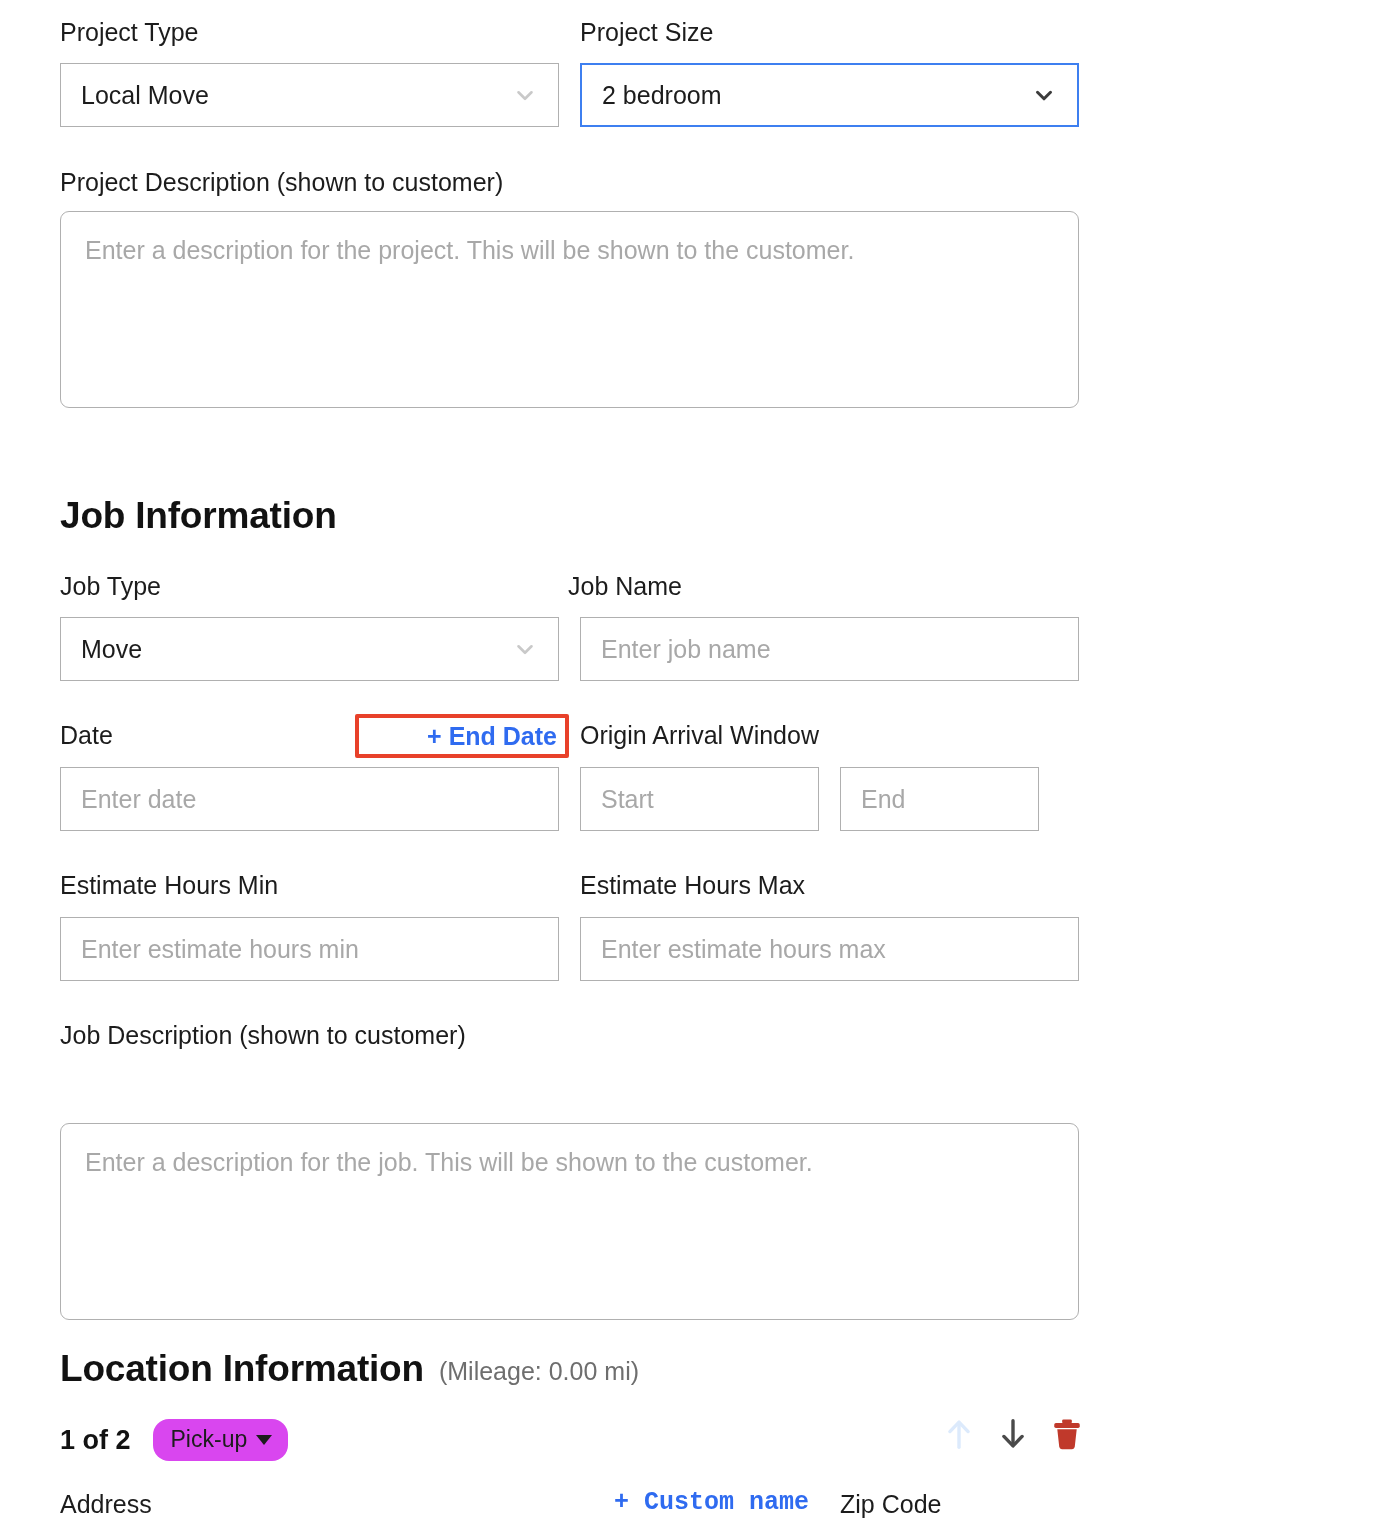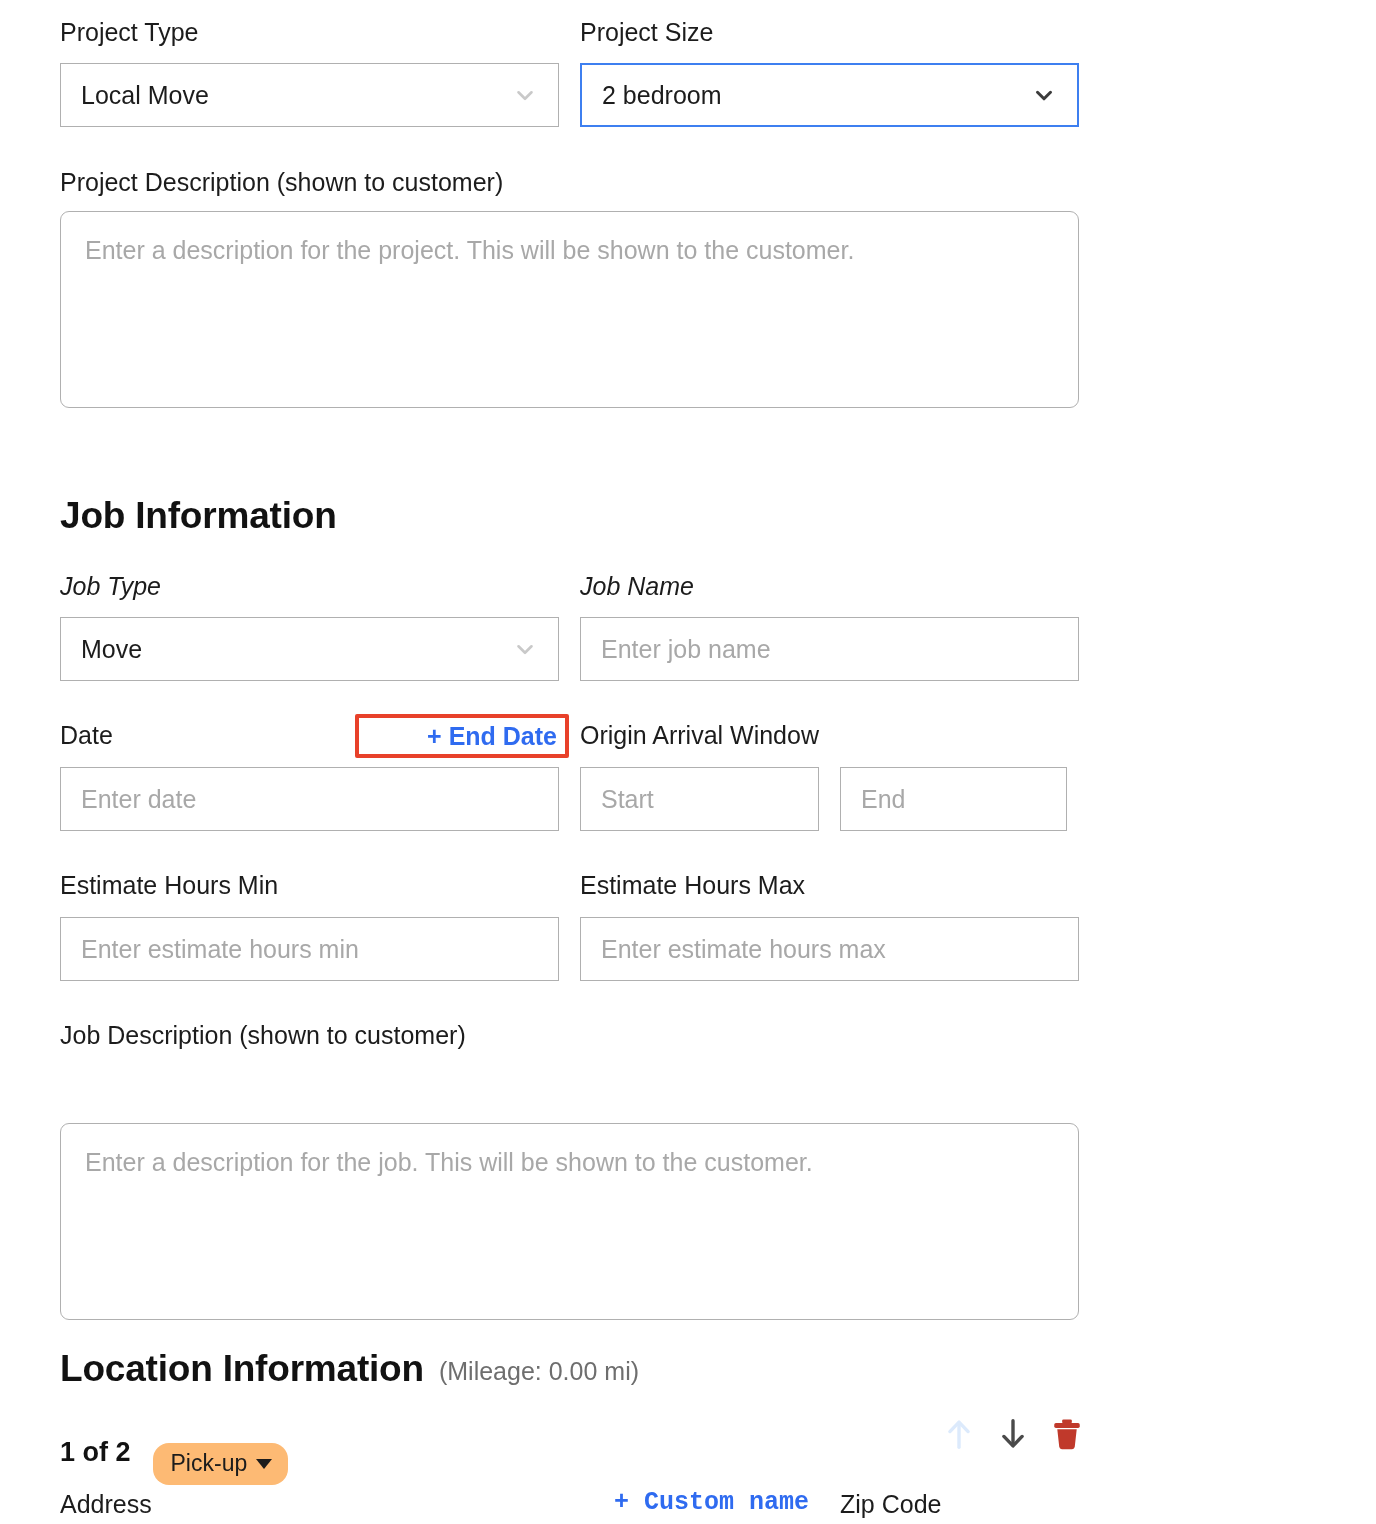--- a/index.html
+++ b/index.html
@@ -101,30 +101,29 @@
     padding-right: 8px;
   }
 
   
   .loc-count {
     font-size: 27px;
     font-weight: 700;
     color: #121212;
   }
   .pill {
-    background: #fdba74;
+    background: #d946ef;
     border-radius: 16px;
     padding: 7px 16px 8px 18px;
     font-size: 23px;
     color: #1c1c1c;
     display: inline-flex;
     align-items: center;
     gap: 9px;
     white-space: nowrap;
-    margin-top: 24px;
   }
   .caret-down {
     width: 0; height: 0;
     border-left: 8px solid transparent;
     border-right: 8px solid transparent;
     border-top: 10px solid #1c1c1c;
     display: block;
   }
 
   .icon-btn {
@@ -162,50 +161,50 @@
 
   <div class="abs" style="left:60px; top:166px;text-align:right;">
     <div class="field-label">Project Description (shown to customer)</div>
   </div>
   <div class="abs section-title" style="left:60px; top:494px;">Job Information</div>
 
   <div class="abs ta" style="left:60px; top:211px; width:1019px; height:197px;">
     <span class="placeholder-text">Enter a description for the project. This will be shown to the customer.</span>
   </div>
 
-  <div class="abs field-label" style="left:60px; top:570px;font-style:italic;">Job Type</div>
+  <div class="abs field-label" style="left:60px; top:570px;">Job Type</div>
   <div class="abs ctl" style="left:60px; top:617px; width:499px;">
     <span class="val">Move</span>
     <svg class="chev" viewBox="0 0 24 24" fill="none">
       <path d="M6 9.5 L12 15.5 L18 9.5" stroke="#c9c9c9" stroke-width="2.4" stroke-linecap="round" stroke-linejoin="round"></path>
     </svg>
   </div>
 
-  <div class="abs field-label" style="left:580px; top:570px;font-style:italic;">Job Name</div>
+  <div class="abs field-label" style="left:568px; top:570px;">Job Name</div>
   <div class="abs ctl" style="left:580px; top:617px; width:499px;">
     <span class="val placeholder-text">Enter job name</span>
   </div>
 
   <div class="abs field-label" style="left:60px; top:719px;">Date</div>
 
   <div class="abs highlight-box" style="left:355px; top:714px; width:214px; height:44px;">
     <span class="link-blue">+ End Date</span>
   </div>
 
   <div class="abs field-label" style="left:580px; top:719px;">Origin Arrival Window</div>
 
   <div class="abs ctl" style="left:60px; top:767px; width:499px;">
     <span class="val placeholder-text">Enter date</span>
   </div>
 
   <div class="abs ctl" style="left:580px; top:767px; width:239px;">
     <span class="val placeholder-text">Start</span>
   </div>
 
-  <div class="abs ctl" style="left:840px; top:767px; width:227px;">
+  <div class="abs ctl" style="left:840px; top:767px; width:199px;">
     <span class="val placeholder-text">End</span>
   </div>
 
   <div class="abs field-label" style="left:60px; top:869px;">Estimate Hours Min</div>
   <div class="abs ctl" style="left:60px; top:917px; width:499px;">
     <span class="val placeholder-text">Enter estimate hours min</span>
   </div>
 
   <div class="abs field-label" style="left:580px; top:869px;">Estimate Hours Max</div>
   <div class="abs ctl" style="left:580px; top:917px; width:499px;">

